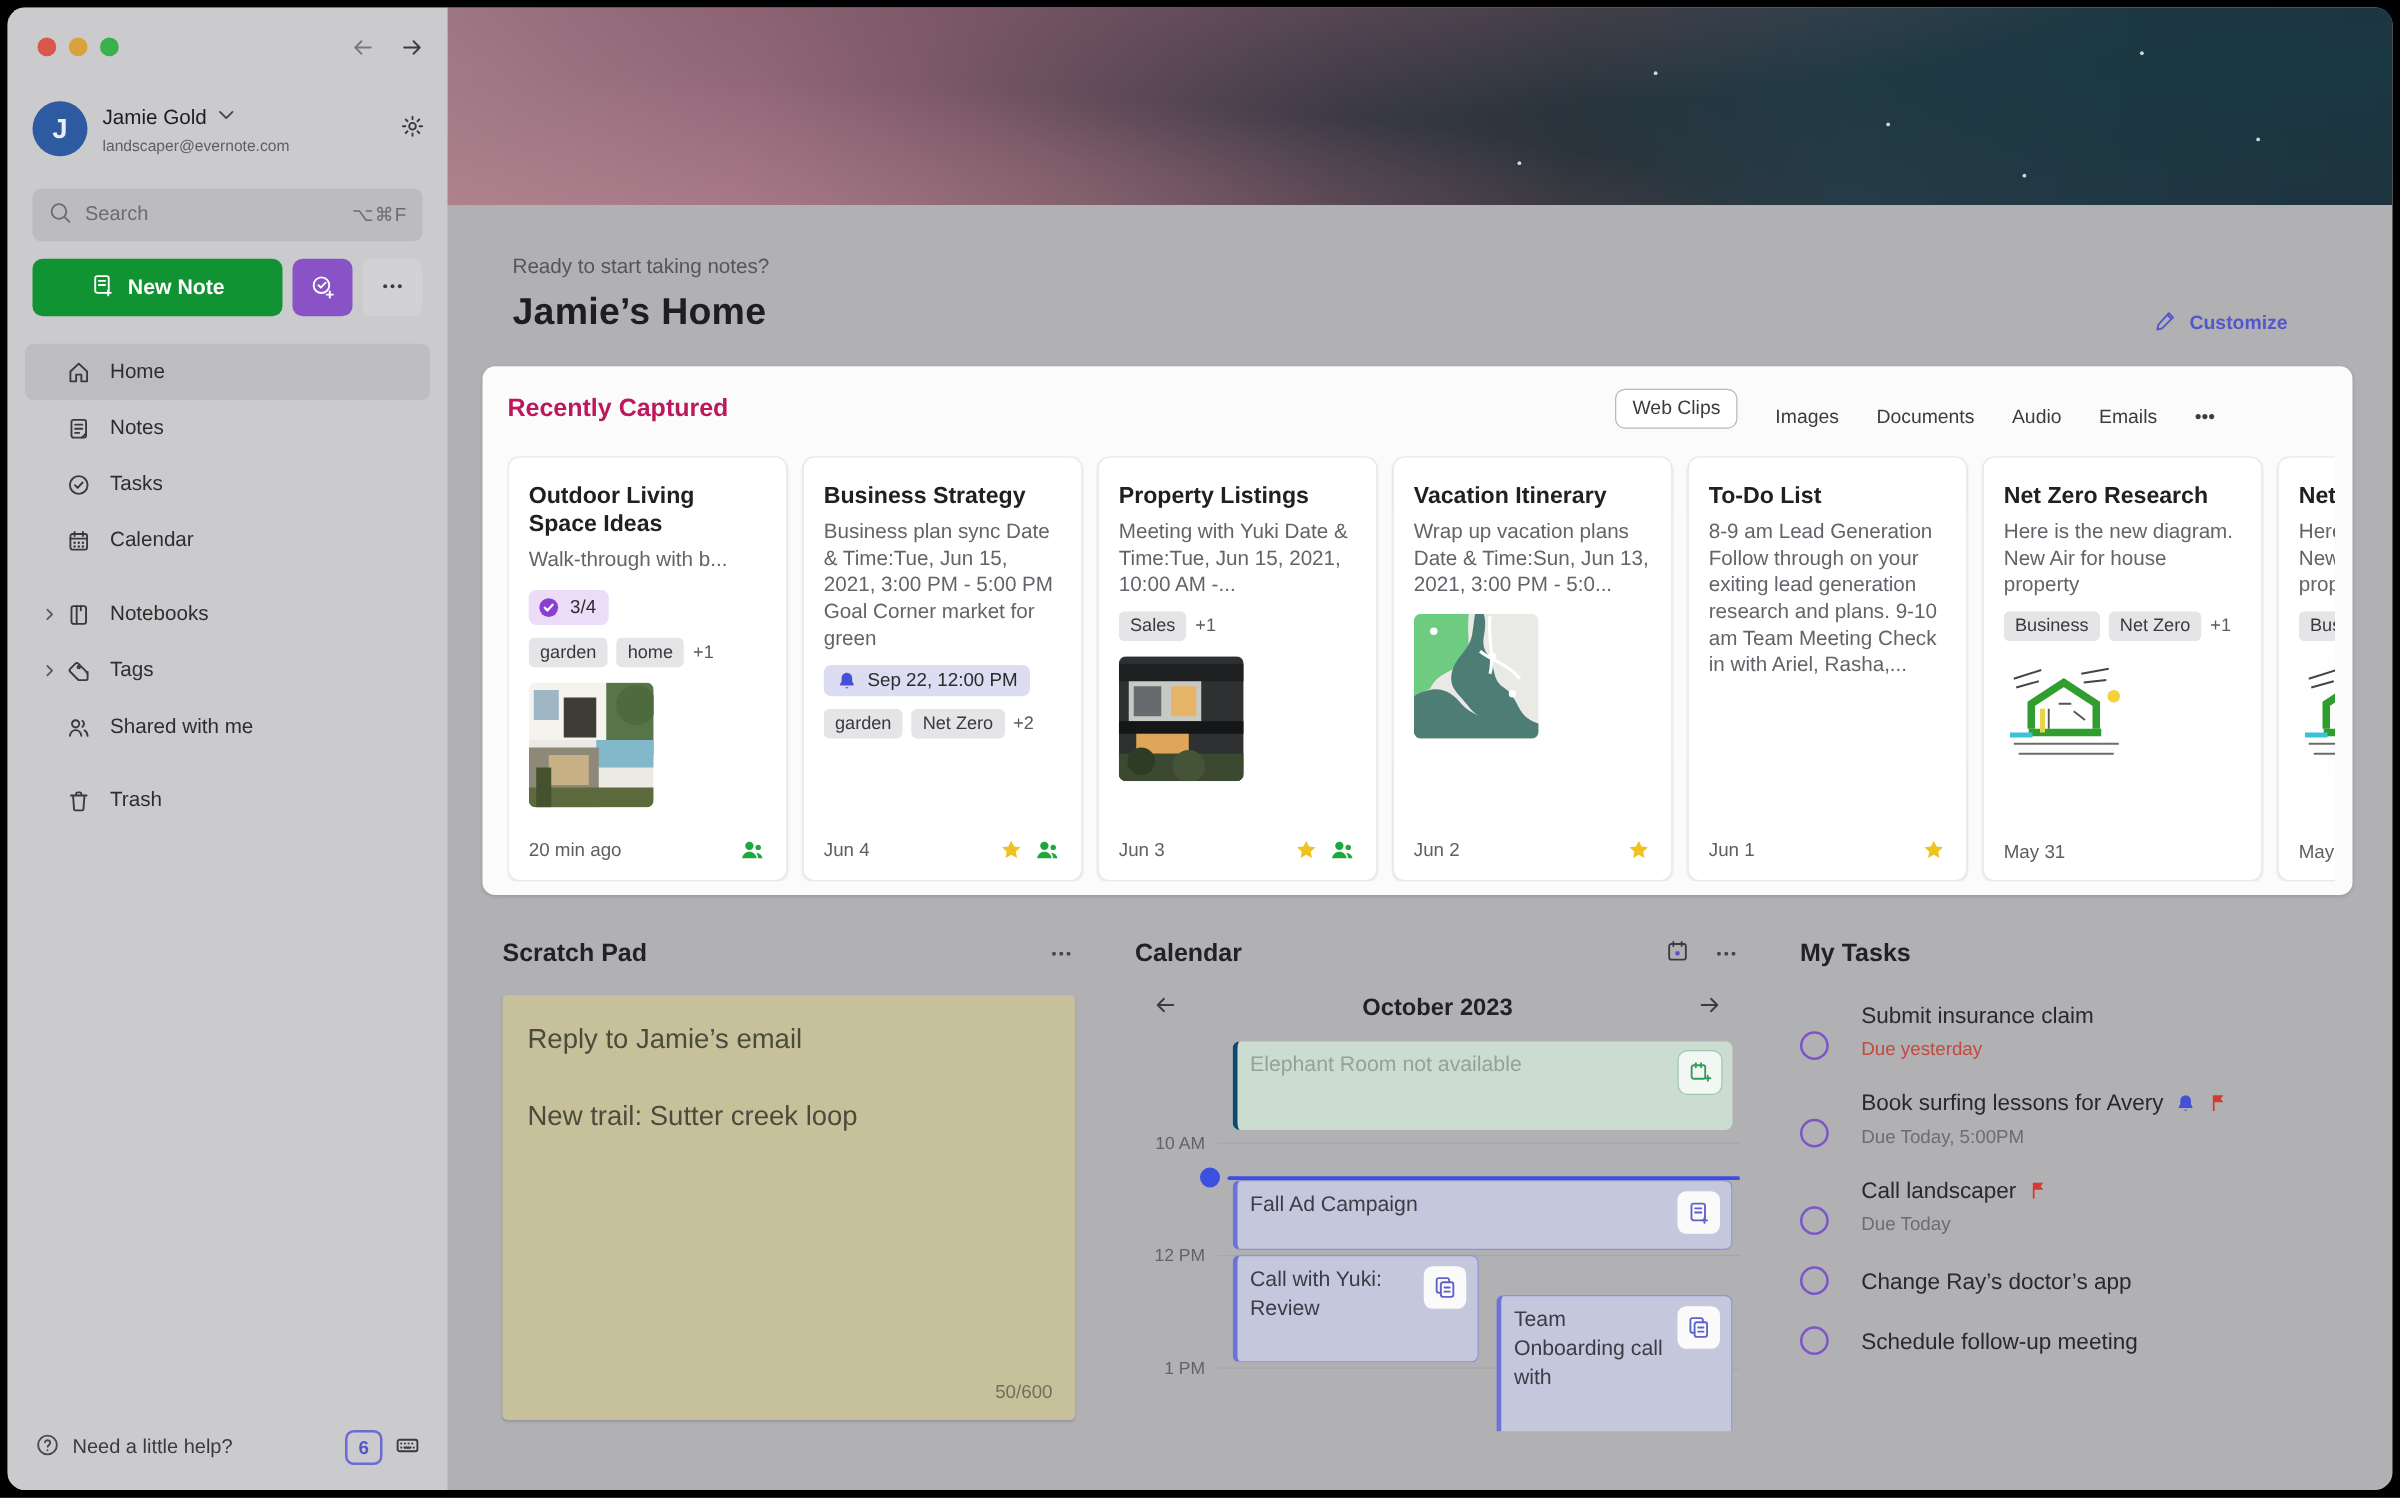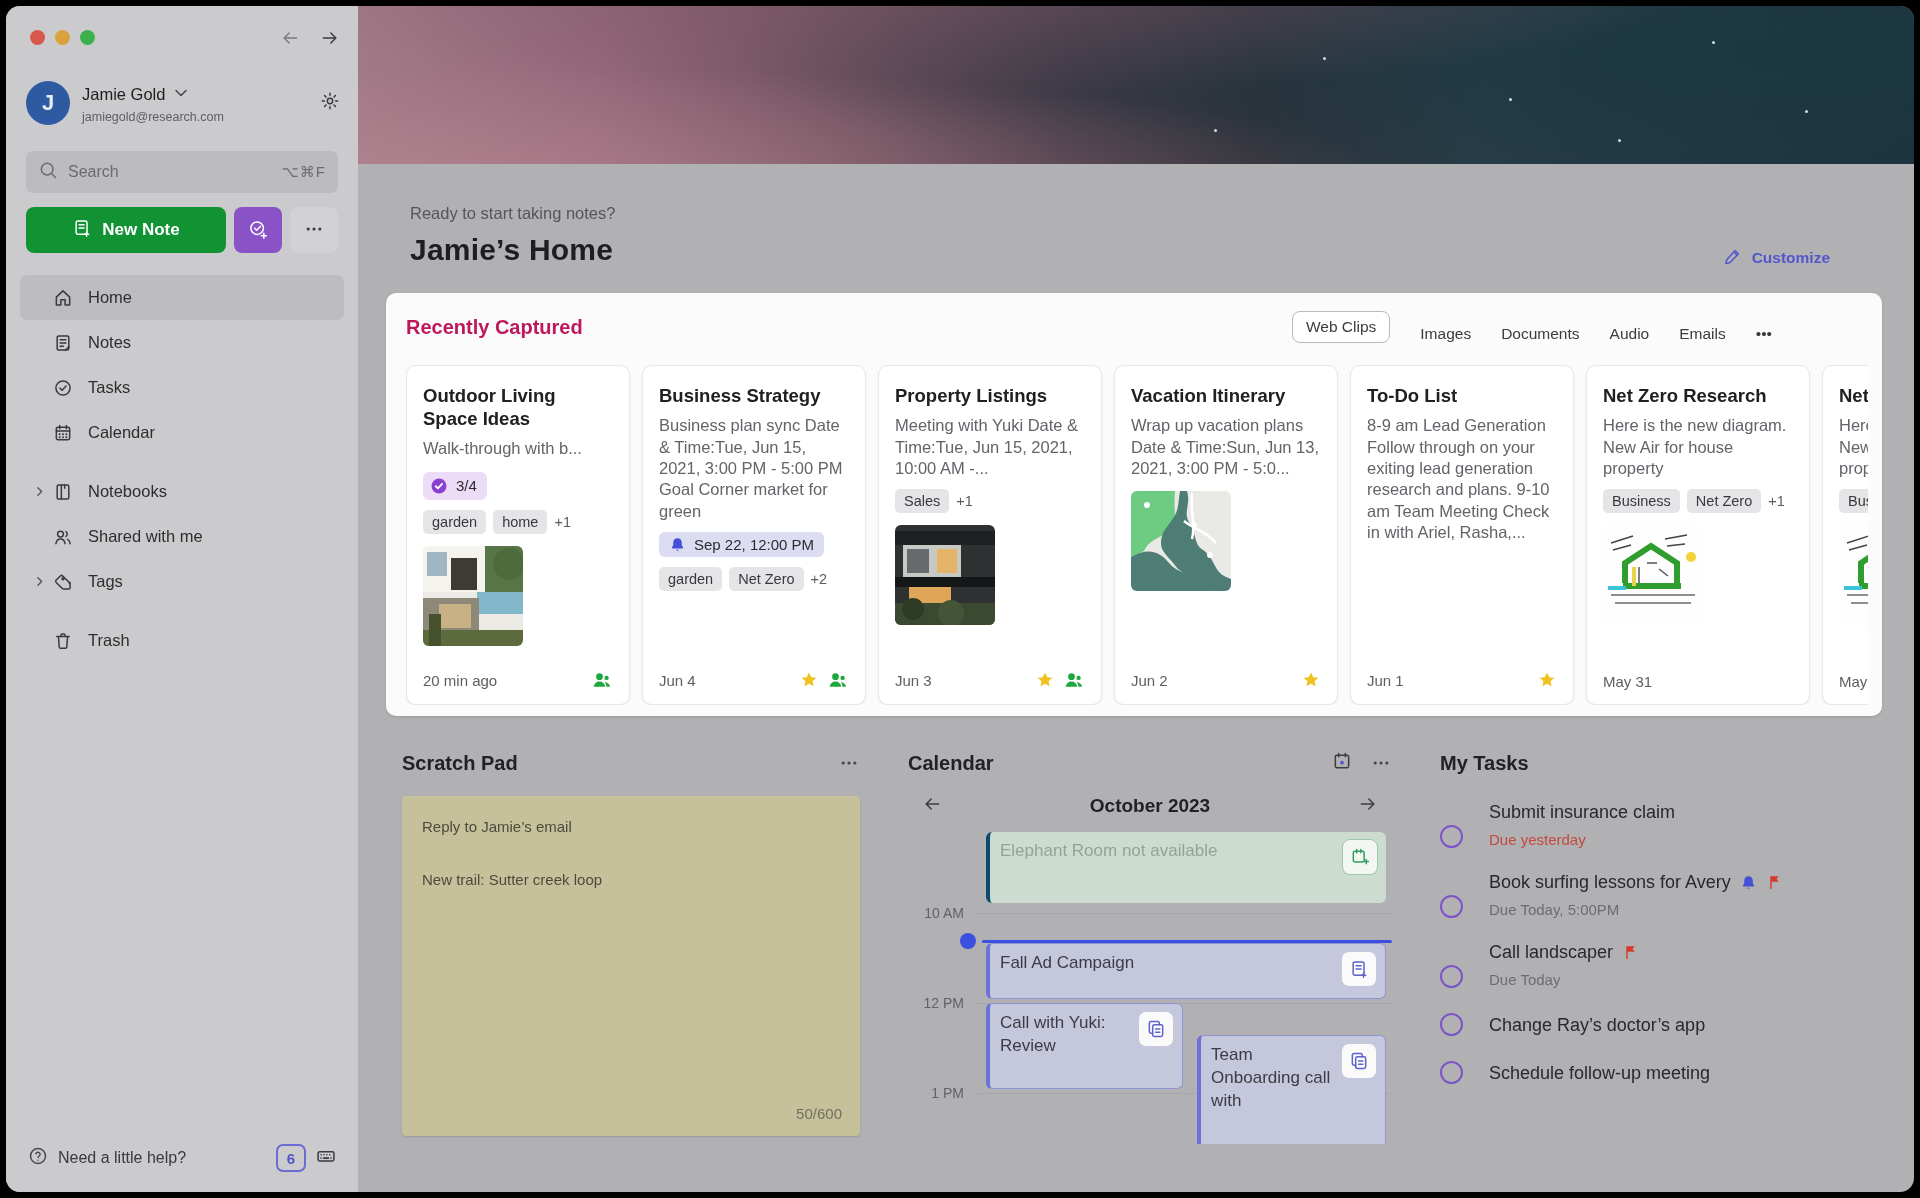--- a/index.html
+++ b/index.html
@@ -81,21 +81,21 @@
   .ic-people { color:#1ca83c; display:flex; }
 
   
   .widgets { display:grid; grid-template-columns:458px 484px 1fr; gap:48px; padding:30px 34px 0 44px; }
   .wg-head { display:flex; align-items:center; height:34px; }
   .wg-title { font-size:20px; font-weight:bold; color:#222226; flex:1; }
   .wg-ic { color:#3c3c40; display:flex; align-items:center; gap:18px; }
   .dots { color:#47474b; display:flex; }
 
   .scratch-note { margin-top:16px; background:#c7c19b; border-radius:4px; height:340px; padding:22px 20px; position:relative; box-shadow:0 1px 2px rgba(0,0,0,.15); }
-  .scratch-line { font-size:15px; color:#4b4b3d; margin-bottom:36px; }
+  .scratch-line { font-size:22px; color:#4b4b3d; margin-bottom:36px; }
   .scratch-count { position:absolute; right:18px; bottom:14px; font-size:15px; color:#70705f; }
 
   .cal-nav { display:flex; align-items:center; justify-content:space-between; margin-top:14px; padding:0 14px; color:#3c3c40; }
   .cal-month { font-size:19px; font-weight:bold; color:#222226; }
   .cal-grid { position:relative; margin-top:14px; height:312px; overflow:hidden; }
   .cal-hourline { position:absolute; left:66px; right:0; height:1px; background:#9f9fa3; opacity:.55; }
   .cal-hourlabel { position:absolute; left:0; width:56px; text-align:right; font-size:14px; color:#636367; transform:translateY(-50%); }
   .cal-event { position:absolute; border-radius:6px; padding:8px 10px; font-size:17px; line-height:1.35; overflow:hidden; }
   .ev-green { background:#ccdcd1; border-left:4px solid #0c4a6e; color:#92a496; }
   .ev-indigo { background:#c5c7dd; border:1px solid #8e93d6; border-left:4px solid #6d72d6; color:#3c3c46; }
@@ -137,21 +137,21 @@
 
     <div class="user-row">
       <div class="avatar">J</div>
       <div class="user-meta">
         <div class="user-name">
           <span>Jamie Gold</span>
           <span style="color:#46464a;"><svg width="20" height="20" viewBox="0 0 24 24" fill="none" stroke="currentColor" stroke-width="1.8" stroke-linecap="round" stroke-linejoin="round">
                 <path d="M6 9l6 6 6-6"></path>
               </svg></span>
         </div>
-        <div class="user-email">jamiegold@research.com</div>
+        <div class="user-email">landscaper@evernote.com</div>
       </div>
       <span style="color:#3a3a3e;"><svg width="20" height="20" viewBox="0 0 24 24" fill="none" stroke="currentColor" stroke-width="1.8" stroke-linecap="round" stroke-linejoin="round">
             <circle cx="12" cy="12" r="3.2"></circle>
             <path d="M12 2.8v2.4M12 18.8v2.4M2.8 12h2.4M18.8 12h2.4M5.5 5.5l1.7 1.7M16.8 16.8l1.7 1.7M18.5 5.5l-1.7 1.7M7.2 16.8l-1.7 1.7"></path>
           </svg></span>
     </div>
 
     <div class="searchbar">
       <span><svg width="20" height="20" viewBox="0 0 24 24" fill="none" stroke="currentColor" stroke-width="1.8" stroke-linecap="round" stroke-linejoin="round">
             <circle cx="11" cy="11" r="7"></circle>
@@ -249,46 +249,46 @@
           </span>
     <span class="nicon">
             <svg width="20" height="20" viewBox="0 0 24 24" fill="none" stroke="currentColor" stroke-width="1.8" stroke-linecap="round" stroke-linejoin="round">
               <rect x="5" y="3.5" width="14" height="17" rx="2"></rect>
               <path d="M10 3.5v17M14 3.5v4"></path>
             </svg>
           </span>
     <span class="nlabel">Notebooks</span>
   </div>
         <div class="nav-item">
+    <span class="chev">
+            <svg width="13" height="13" viewBox="0 0 24 24" fill="none" stroke="currentColor" stroke-width="2.6" stroke-linecap="round" stroke-linejoin="round">
+              <path d="M9 5l7 7-7 7"></path>
+            </svg>
+          </span>
+    <span class="nicon">
+            <svg width="20" height="20" viewBox="0 0 24 24" fill="none" stroke="currentColor" stroke-width="1.8" stroke-linecap="round" stroke-linejoin="round">
+              <path d="M12.6 3.5H19a1.5 1.5 0 0 1 1.5 1.5v6.4a2 2 0 0 1-.6 1.4l-7.4 7.4a2 2 0 0 1-2.8 0l-5-5a2 2 0 0 1 0-2.8l7.4-7.4a2 2 0 0 1 1.5-.5z" transform="rotate(90 12 12)"></path>
+              <circle cx="12" cy="8" r="1.2"></circle>
+            </svg>
+          </span>
+    <span class="nlabel">Tags</span>
+  </div>
+        <div class="nav-item">
     <span class="chev hidden">
             <svg width="13" height="13" viewBox="0 0 24 24" fill="none" stroke="currentColor" stroke-width="2.6" stroke-linecap="round" stroke-linejoin="round">
               <path d="M9 5l7 7-7 7"></path>
             </svg>
           </span>
     <span class="nicon">
             <svg width="20" height="20" viewBox="0 0 24 24" fill="none" stroke="currentColor" stroke-width="1.8" stroke-linecap="round" stroke-linejoin="round">
               <circle cx="9" cy="8.5" r="3.5"></circle>
               <path d="M3.5 20c.6-3.5 2.8-5.5 5.5-5.5s4.9 2 5.5 5.5M15.5 5.6a3.5 3.5 0 0 1 0 5.8M17.5 14.8c1.7.8 2.7 2.6 3 5.2"></path>
             </svg>
           </span>
     <span class="nlabel">Shared with me</span>
-  </div>
-        <div class="nav-item">
-    <span class="chev">
-            <svg width="13" height="13" viewBox="0 0 24 24" fill="none" stroke="currentColor" stroke-width="2.6" stroke-linecap="round" stroke-linejoin="round">
-              <path d="M9 5l7 7-7 7"></path>
-            </svg>
-          </span>
-    <span class="nicon">
-            <svg width="20" height="20" viewBox="0 0 24 24" fill="none" stroke="currentColor" stroke-width="1.8" stroke-linecap="round" stroke-linejoin="round">
-              <path d="M12.6 3.5H19a1.5 1.5 0 0 1 1.5 1.5v6.4a2 2 0 0 1-.6 1.4l-7.4 7.4a2 2 0 0 1-2.8 0l-5-5a2 2 0 0 1 0-2.8l7.4-7.4a2 2 0 0 1 1.5-.5z" transform="rotate(90 12 12)"></path>
-              <circle cx="12" cy="8" r="1.2"></circle>
-            </svg>
-          </span>
-    <span class="nlabel">Tags</span>
   </div>
         <div class="nav-item gap">
     <span class="chev hidden">
             <svg width="13" height="13" viewBox="0 0 24 24" fill="none" stroke="currentColor" stroke-width="2.6" stroke-linecap="round" stroke-linejoin="round">
               <path d="M9 5l7 7-7 7"></path>
             </svg>
           </span>
     <span class="nicon">
             <svg width="20" height="20" viewBox="0 0 24 24" fill="none" stroke="currentColor" stroke-width="1.8" stroke-linecap="round" stroke-linejoin="round">
               <path d="M4.5 6.5h15M9.5 6.5V5a1.5 1.5 0 0 1 1.5-1.5h2A1.5 1.5 0 0 1 14.5 5v1.5M6.5 6.5l1 13a1.5 1.5 0 0 0 1.5 1.3h6a1.5 1.5 0 0 0 1.5-1.3l1-13"></path>

